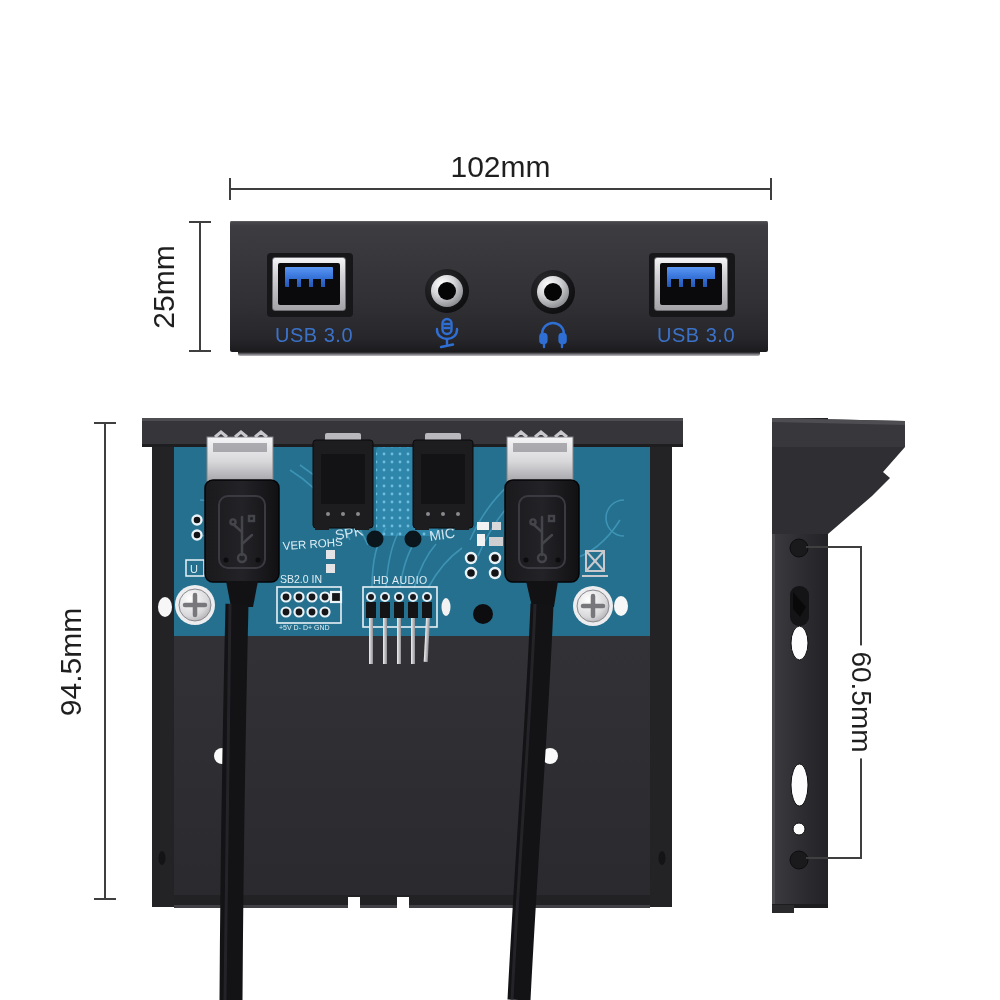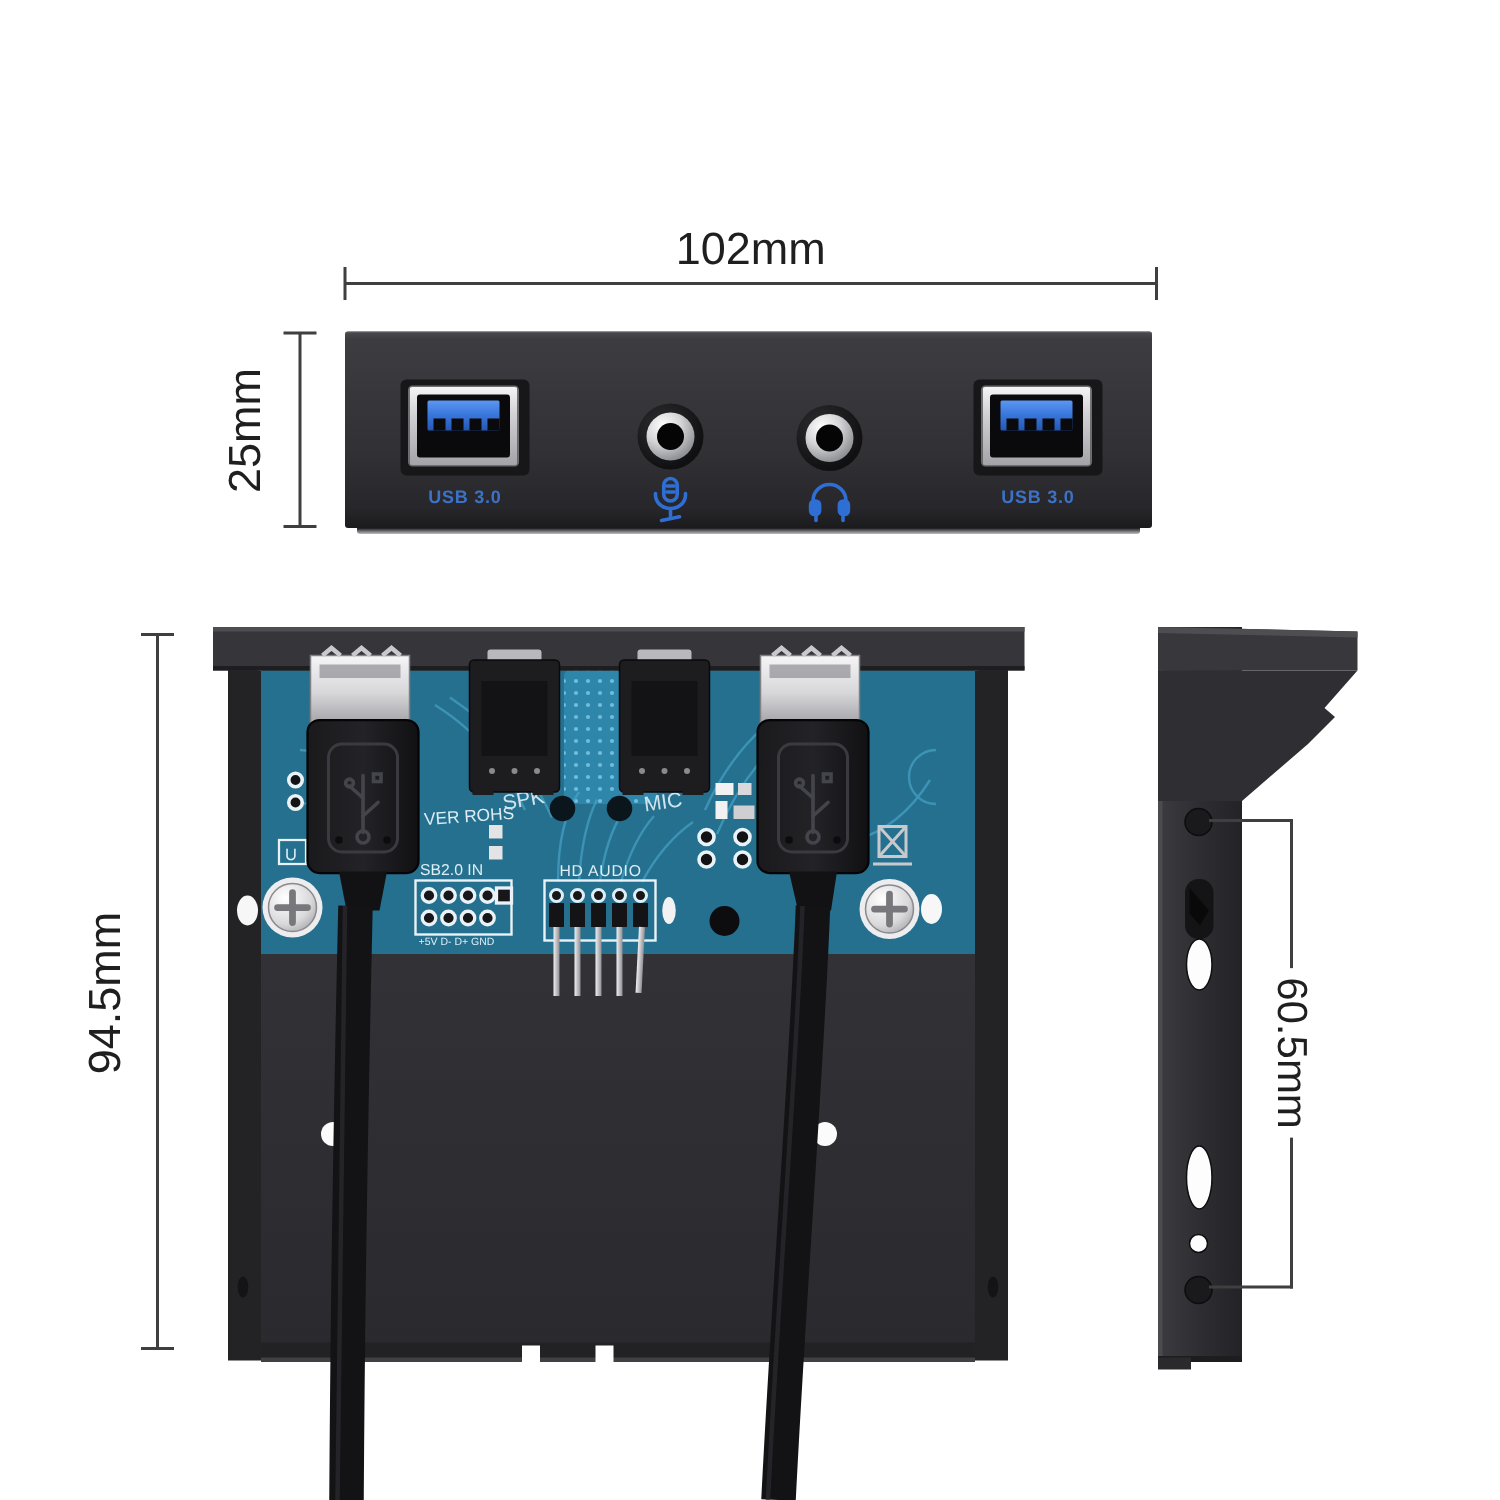--- a/index.html
+++ b/index.html
@@ -23,22 +23,22 @@
     position:absolute;left:238px;top:352px;width:522px;height:4px;
     background:linear-gradient(180deg,#19191c,#bfbfc3);border-radius:0 0 2px 2px;
   }
   .usb-recess{position:absolute;width:86px;height:64px;background:#17171a;border-radius:4px;top:32px;}
   .usb-frame{position:absolute;left:5px;top:4px;width:74px;height:54px;border-radius:3px;
     background:linear-gradient(180deg,#f4f4f6 0%,#d2d2d6 35%,#a3a3a8 100%);border:1px solid #6d6d72;box-sizing:border-box;}
   .usb-cavity{position:absolute;left:5px;top:5px;right:5px;bottom:5px;background:#0a0a0c;border-radius:2px;}
   .usb-tongue{position:absolute;left:7px;right:7px;top:4px;height:20px;border-radius:1px;
     background:linear-gradient(180deg,#5b97f2 0%,#3b78dd 45%,#2457b4 100%);}
   .usb-notch{position:absolute;bottom:0;width:8px;height:8px;background:#0a0a0c;}
-  .usb-label{position:absolute;width:86px;text-align:center;top:103px;
-    font-size:12px;font-weight:bold;letter-spacing:.5px;color:#3b72c8;}
+  .usb-label{position:absolute;width:86px;text-align:right;top:103px;
+    font-size:20px;font-weight:normal;letter-spacing:.5px;color:#3b72c8;}
   .jack{position:absolute;width:44px;height:44px;border-radius:50%;
     background:radial-gradient(circle at 36% 32%,#2d2d31,#101012 72%);}
   .jack-ring{position:absolute;left:6px;top:6px;right:6px;bottom:6px;border-radius:50%;
     background:radial-gradient(circle at 35% 28%,#ffffff,#d6d6d9 38%,#96979b 72%,#6c6d71 100%);}
   .jack-hole{position:absolute;left:13px;top:13px;right:13px;bottom:13px;border-radius:50%;background:#050506;}
   .panel-icon{position:absolute;}
   
   #rear-svg{position:absolute;left:140px;top:410px;}
   #side-svg{position:absolute;left:760px;top:410px;}
   svg text{font-family:"Liberation Sans",sans-serif;}

